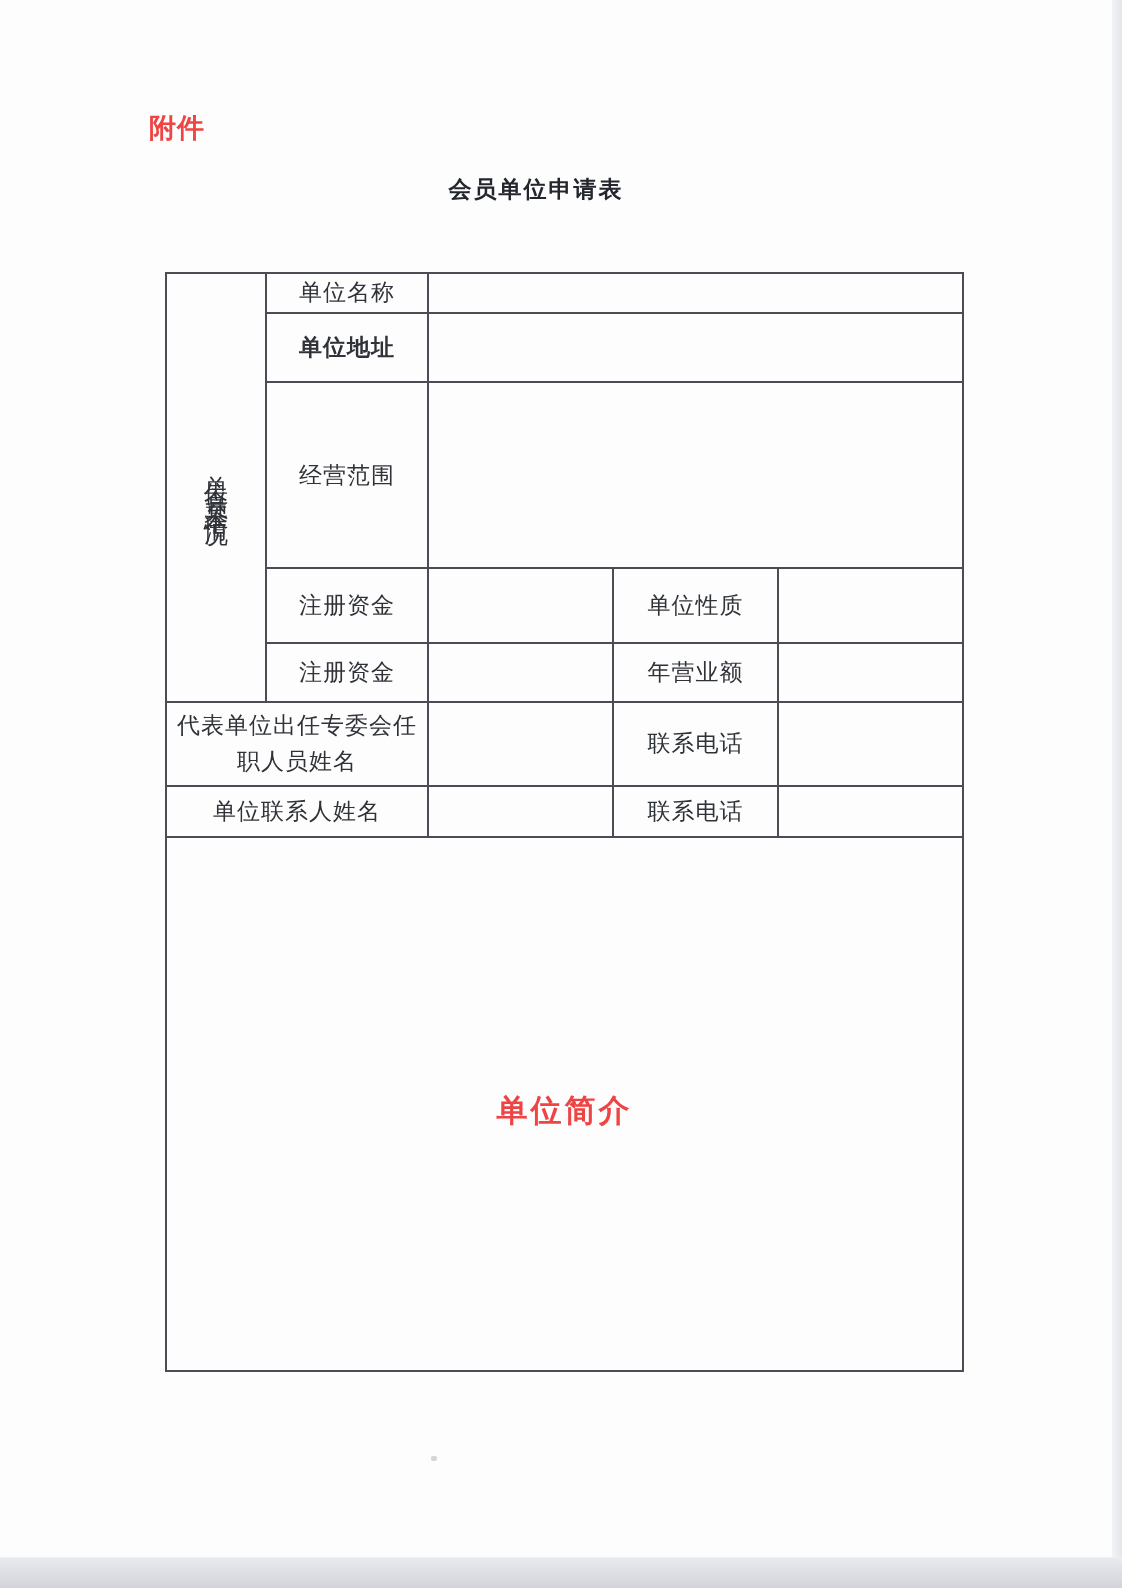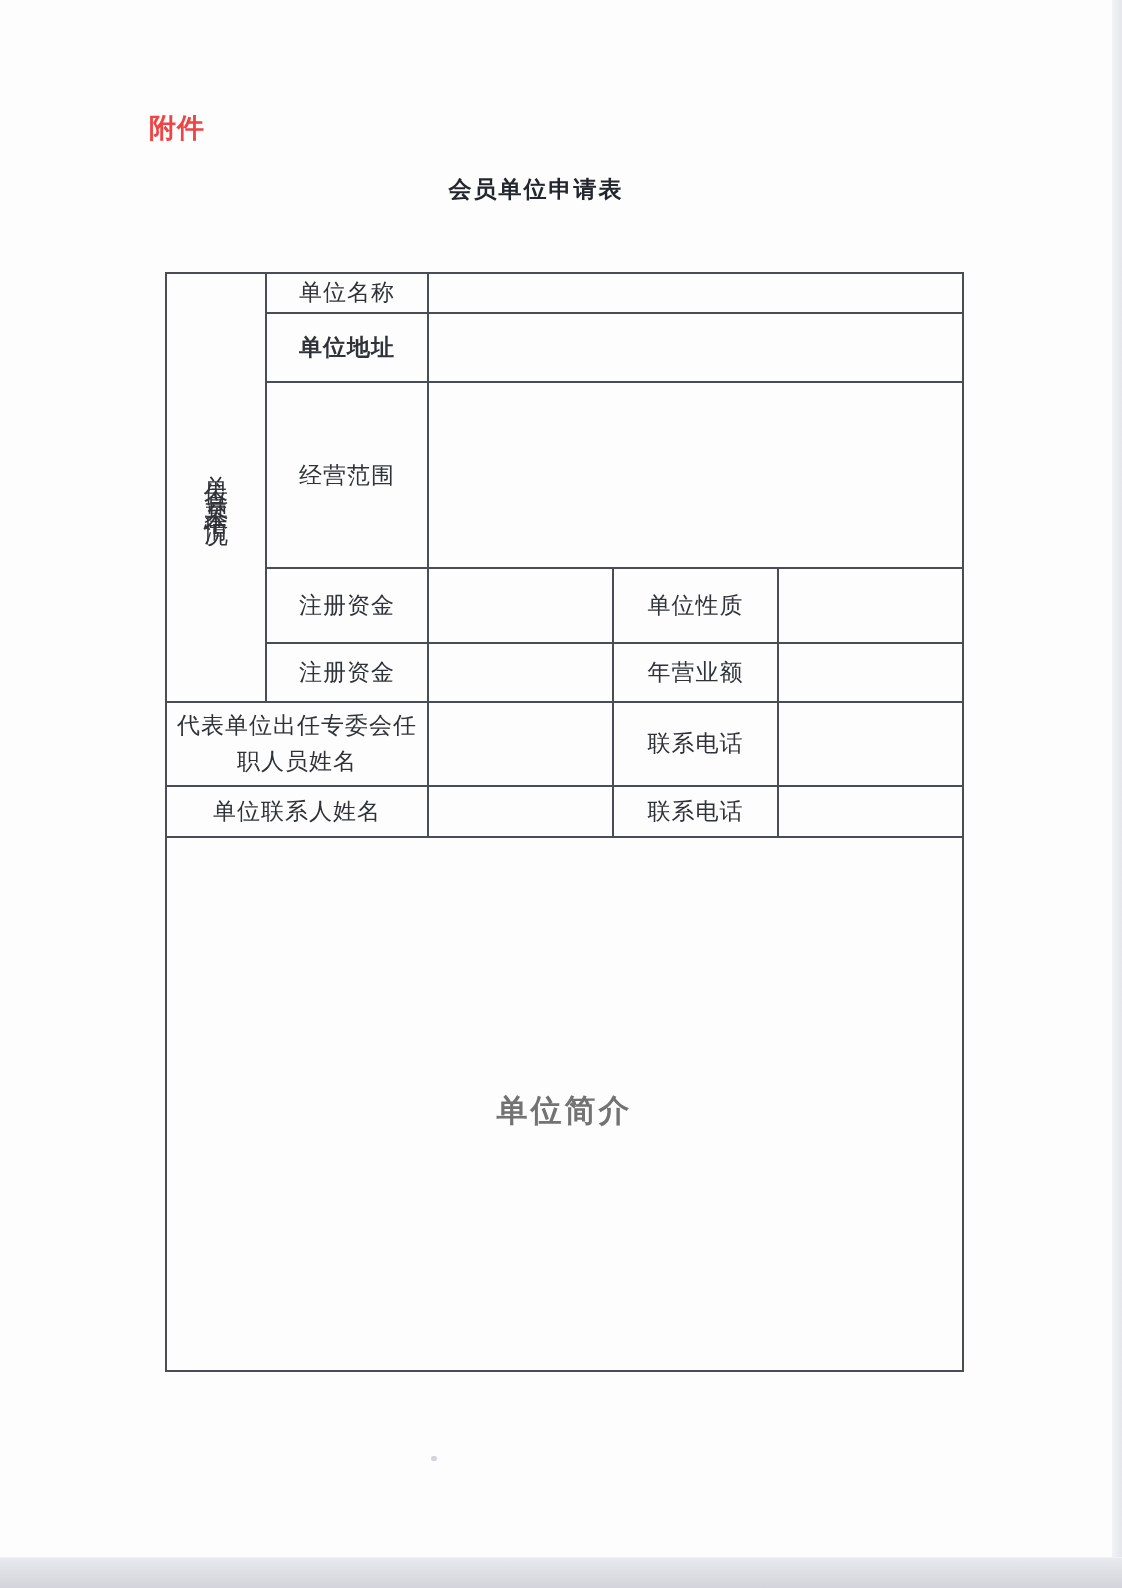--- a/index.html
+++ b/index.html
@@ -65,21 +65,21 @@
   td.wide-label{
     line-height:1.55;letter-spacing:0.5px;
     padding:0 2px;word-break:break-all;
   }
   td.profile-cell{
     vertical-align:top;
   }
   .profile-title{
     margin-top:13px;
     font-family:"Liberation Sans","DejaVu Sans",sans-serif;
-    font-size:31px;font-weight:700;letter-spacing:3px;color:#737373;
+    font-size:31px;font-weight:700;letter-spacing:3px;color:#ef4444;
   }
 </style>
 </head>
 <body>
 
 <div class="page">
 
   <div class="attachment">附件</div>
   <div class="doc-title">会员单位申请表</div>
 

